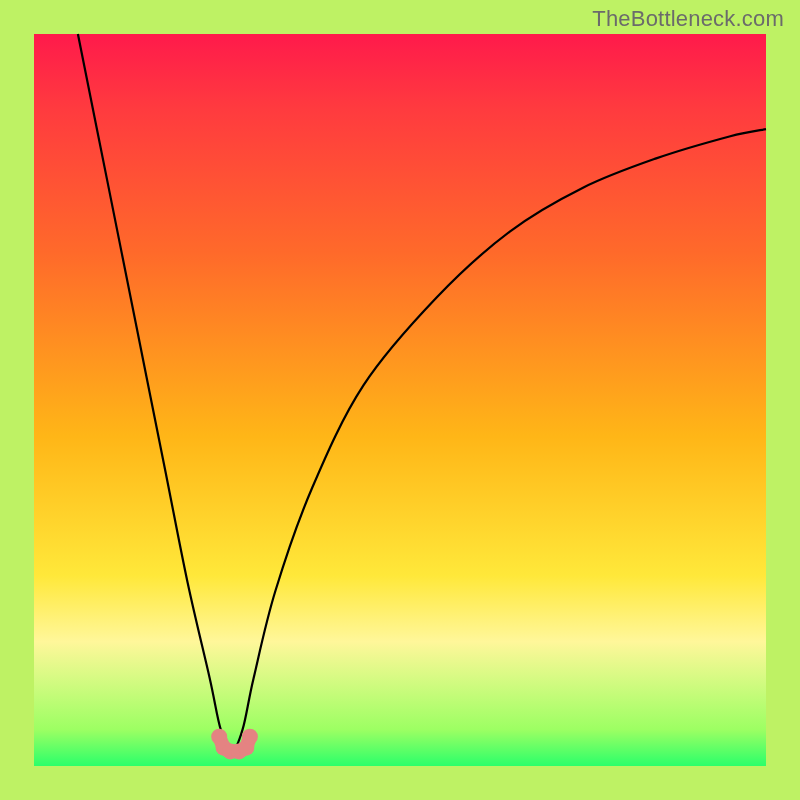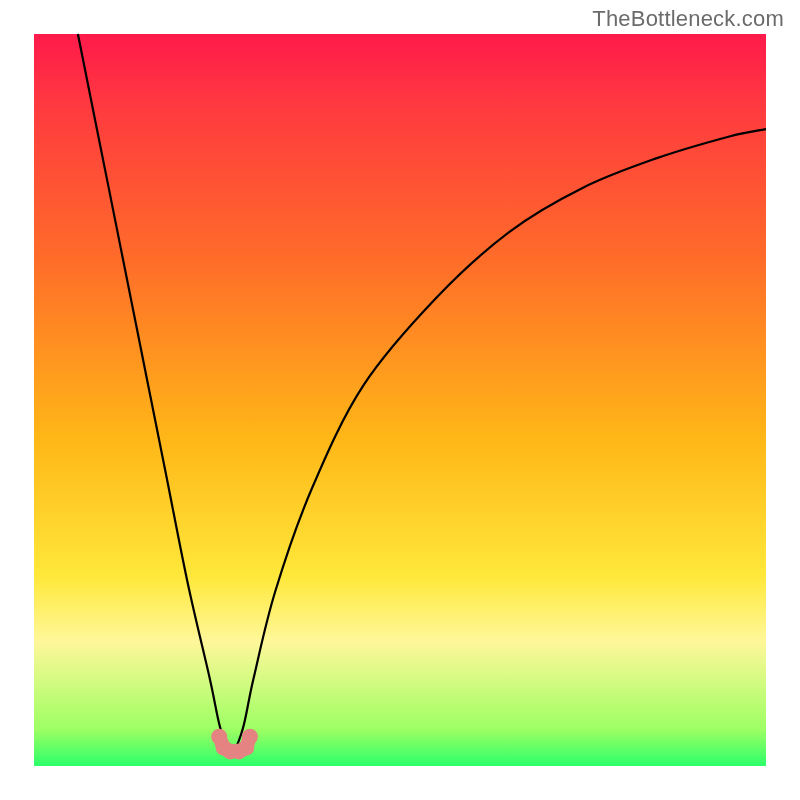--- a/index.html
+++ b/index.html
@@ -10,21 +10,21 @@
     background: #000;
     font-family: Arial, Helvetica, sans-serif;
     overflow: hidden;
   }
   .frame {
     position: absolute;
     left: 0;
     top: 0;
     width: 800px;
     height: 800px;
-    background: #ffffff;
+    background: #bef264;
   }
   .plot-area {
     position: absolute;
     left: 34px;
     top: 34px;
     width: 732px;
     height: 732px;
     
     background: linear-gradient(
       to bottom,

